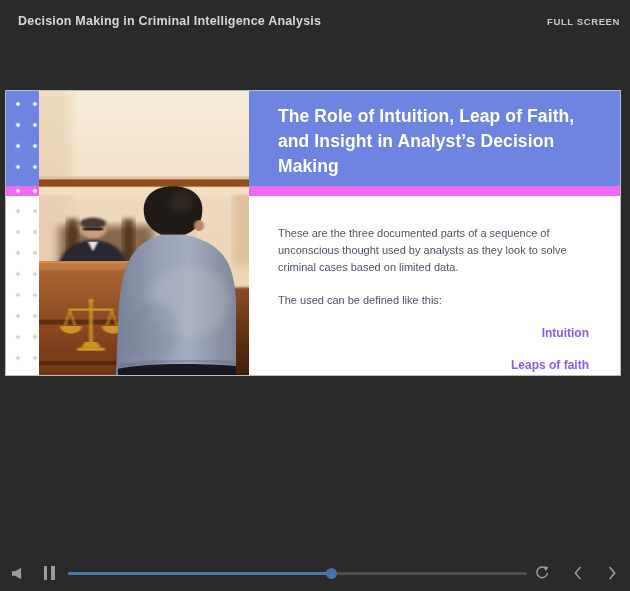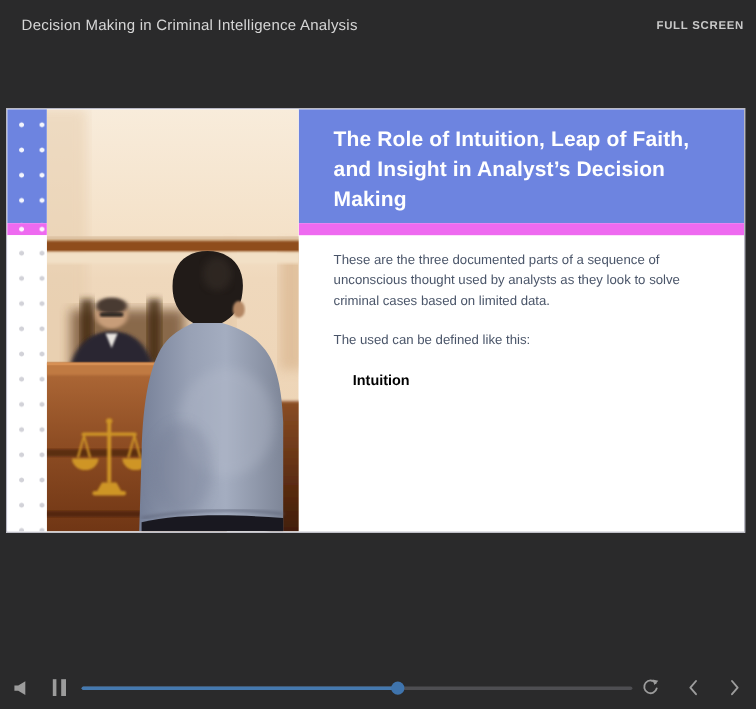--- a/index.html
+++ b/index.html
@@ -6,24 +6,24 @@
   body{
     width:630px;height:591px;position:relative;overflow:hidden;
     background:#2a2a2b;
     font-family:"Liberation Sans","DejaVu Sans",sans-serif;
     -webkit-font-smoothing:antialiased;
   }
   
   .topbar{position:absolute;left:0;top:0;width:630px;height:42px;
     display:flex;align-items:center;justify-content:space-between;
     padding:0 10px 0 18px;box-sizing:border-box;}
-  .course-title{color:#d6d6d6;font-size:12.5px;font-weight:400;letter-spacing:.2px;}
+  .course-title{color:#d6d6d6;font-size:12.5px;font-weight:700;letter-spacing:.2px;}
   .fullscreen{color:#c9c9c9;font-size:9.5px;font-weight:600;letter-spacing:.6px;cursor:pointer;margin-left:12px;}
   
-  .slide{position:absolute;left:5px;top:90px;width:616px;height:354px;
+  .slide{position:absolute;left:5px;top:90px;width:616px;height:286px;
     background:#ffffff;border:1px solid #b9b9c4;box-sizing:border-box;
     display:flex;flex-direction:row;overflow:hidden;}
   
   .dotstrip{width:33px;flex:0 0 33px;display:flex;flex-direction:column;}
   .dots-blue{height:95px;background-color:#6d84e0;
     background-image:radial-gradient(circle,rgba(255,255,255,.92) 1.7px,transparent 2.3px);
     background-size:17px 21px;background-position:3.5px 2.5px;}
   .dots-pink{height:10px;background-color:#ee6af0;
     background-image:radial-gradient(circle,rgba(255,255,255,.92) 1.7px,transparent 2.3px);
     background-size:17px 21px;background-position:3.5px -5.5px;}
@@ -33,22 +33,22 @@
   
   .photo{width:210px;flex:0 0 210px;position:relative;overflow:hidden;}
   .photo svg{position:absolute;left:0;top:0;width:100%;height:100%;display:block;}
   
   .content{flex:1;display:flex;flex-direction:column;min-width:0;}
   .slide-header{height:95px;flex:0 0 95px;background:#6d84e0;color:#ffffff;
     padding:13px 20px 0 29px;box-sizing:border-box;}
   .slide-header .line{display:block;font-size:17.5px;font-weight:bold;line-height:25px;letter-spacing:.1px;}
   .pinkbar{height:10px;flex:0 0 10px;background:#ee6af0;}
   .bodytext{flex:1;padding:13px 31px 0 29px;color:#4a5569;font-size:11px;line-height:17px;}
-  .bodytext p{margin:0 0 16px 0;}
-  .bodytext h2{margin:15px 0 14px 16px;font-size:12px;color:#000000;font-weight:bold;}
+  .bodytext p{margin:16px 0 16px 0;}
+  .bodytext h2{margin:15px 0 14px 16px;font-size:12px;color:#8b5cf6;font-weight:bold;text-align:right;}
   
   .ctl{position:absolute;display:flex;align-items:center;justify-content:center;cursor:pointer;}
   .vol-btn{left:6px;top:562px;width:22px;height:22px;}
   .pause-btn{left:39px;top:562px;width:20px;height:22px;gap:4px;}
   .pause-btn i{display:block;width:3.5px;height:14px;background:#9c9c9c;}
   .seekbar{position:absolute;left:68px;top:566px;width:459px;height:14px;cursor:pointer;}
   .seek-track{position:absolute;left:0;top:6px;width:100%;height:3px;background:#4e4e52;border-radius:2px;}
   .seek-fill{position:absolute;left:0;top:6px;height:3px;background:#4579af;border-radius:2px;}
   .seek-knob{position:absolute;top:2px;width:11px;height:11px;border-radius:50%;background:#3f74ad;}
   .replay-btn{left:532px;top:563px;width:19px;height:19px;}
@@ -169,20 +169,21 @@
     <div class="slide-header">
       <span class="line">The Role of Intuition, Leap of Faith,</span>
       <span class="line">and Insight in Analyst’s Decision</span>
       <span class="line">Making</span>
     </div>
     <div class="pinkbar"></div>
     <div class="bodytext">
       <p>These are the three documented parts of a sequence of unconscious thought used by analysts as they look to solve criminal cases based on limited data.</p>
       <p>The used can be defined like this:</p>
       <h2>Intuition</h2>
+      <h2>Leaps of faith</h2>
     </div>
   </div>
 </div>
 
 <div class="ctl vol-btn">
   <svg width="13" height="13" viewBox="0 0 12 13">
     <path d="M0.5 4.3 h3.2 v4.4 h-3.2 Z M3.7 4.3 L9.6 0.8 L9.6 12.2 L3.7 8.7 Z" fill="#9c9c9c"></path>
   </svg>
 </div>
 

